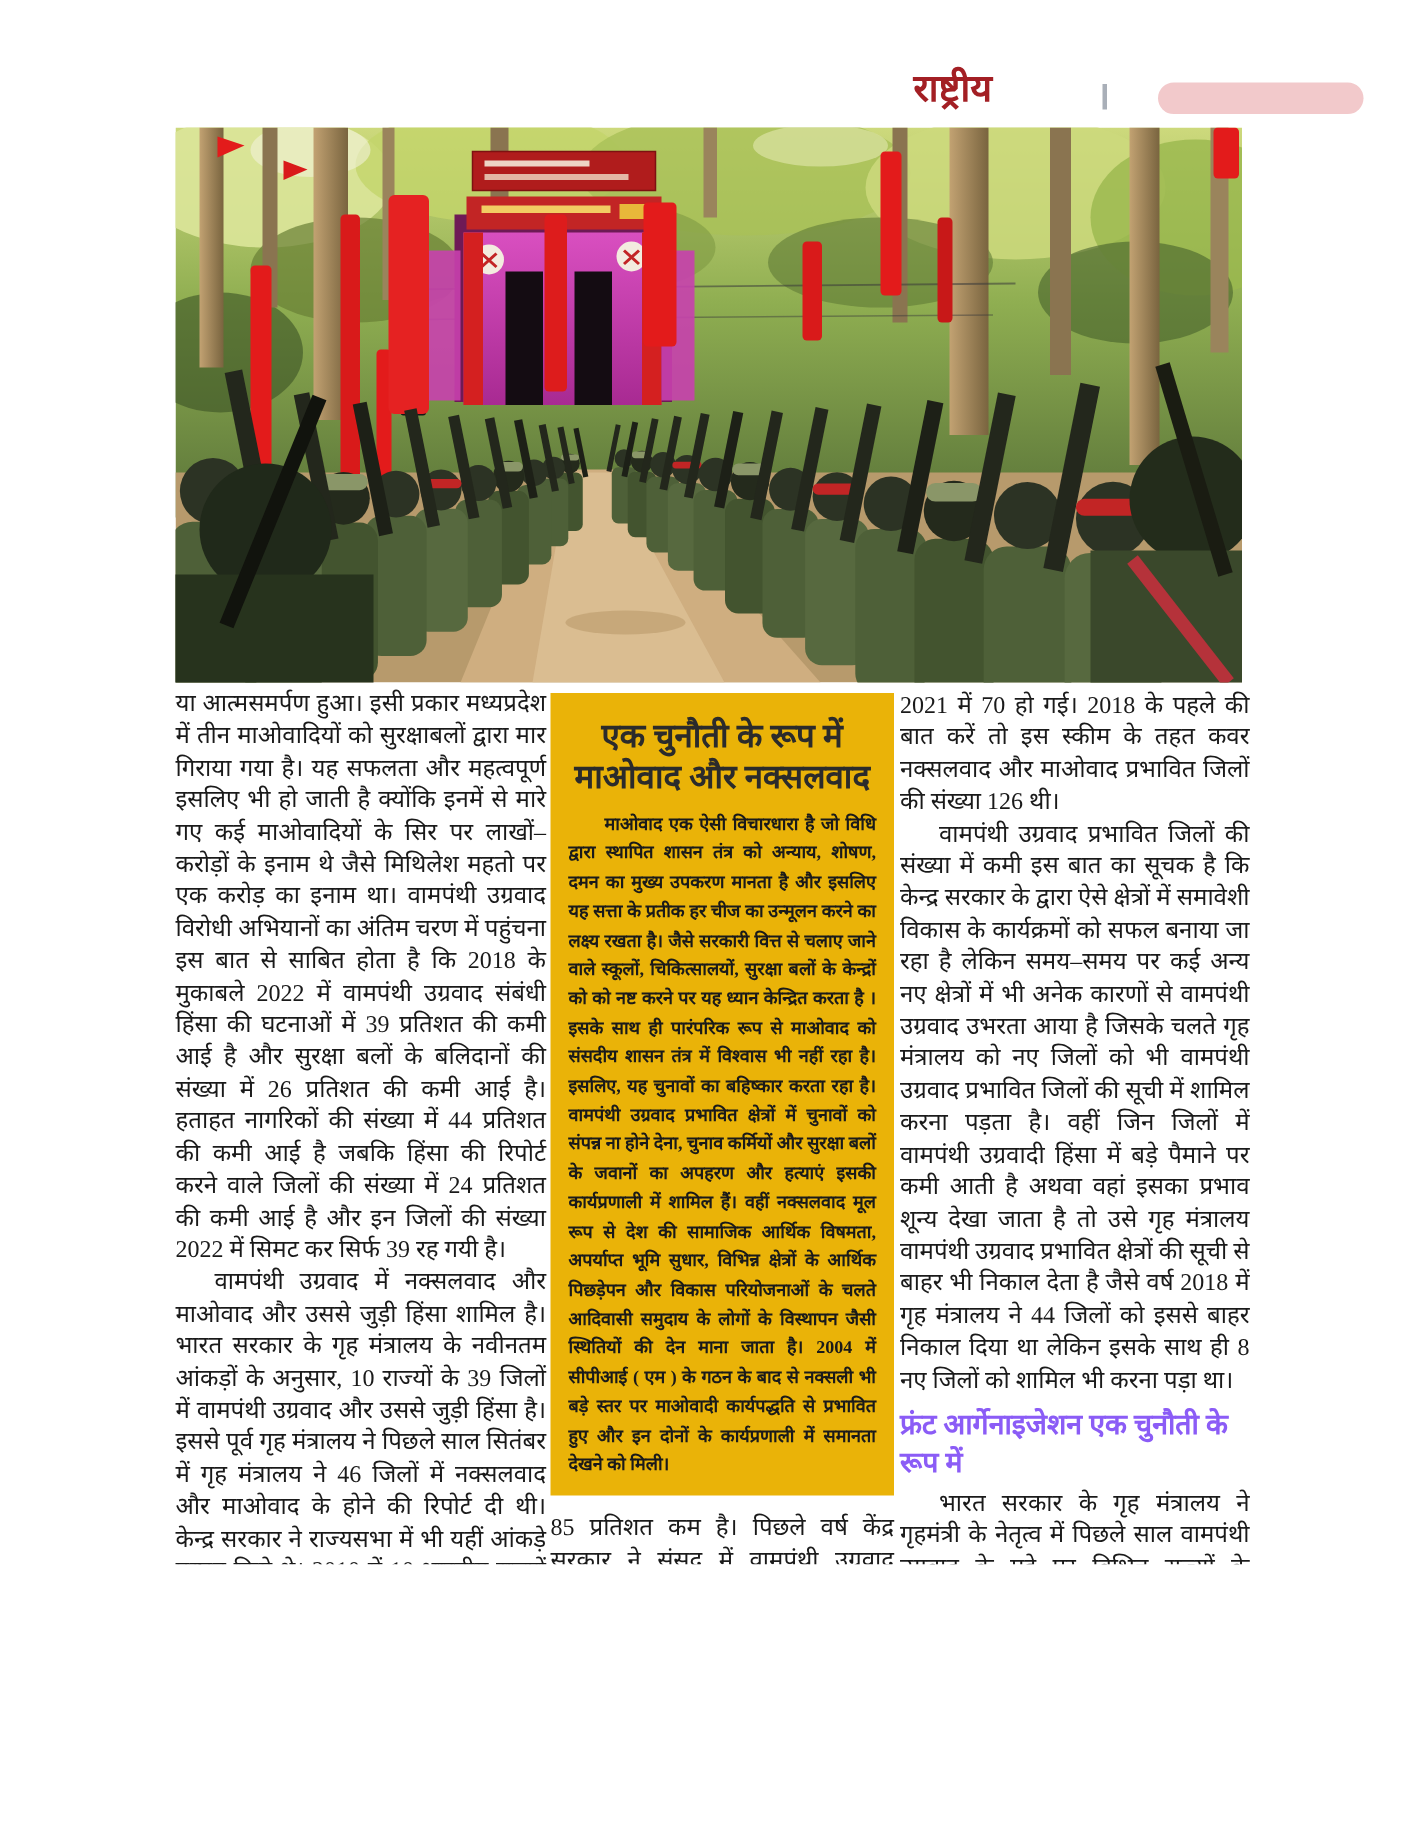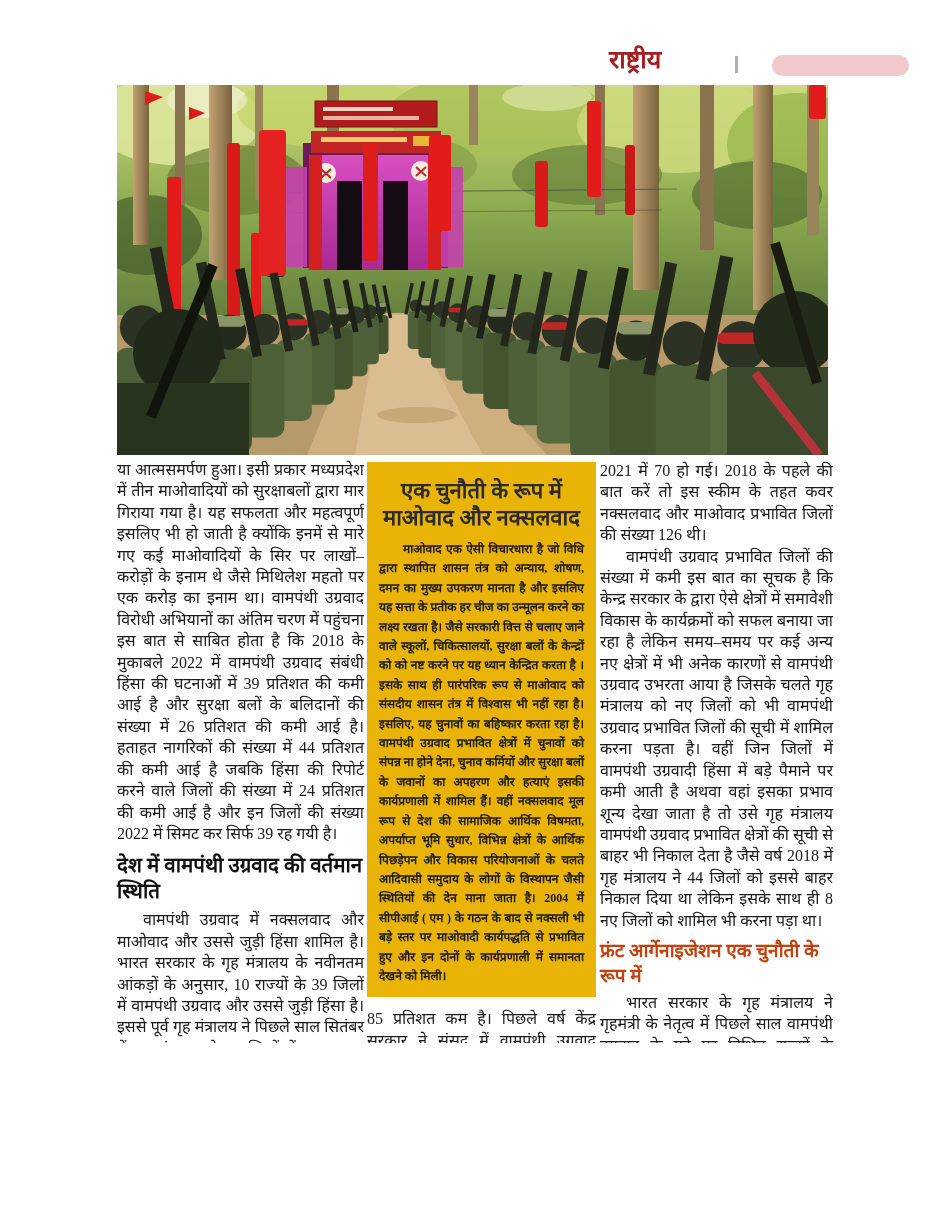--- a/index.html
+++ b/index.html
@@ -15,21 +15,21 @@
   
   .photo { position:absolute; left:117px; top:85px; width:711px; height:370px; display:block; }
   
   .col { position:absolute; text-align:justify; font-size:16px; line-height:21.4px; }
   .col p { margin:0; }
   .col1 { left:117px; top:459px; width:247px; }
   .col2 { left:367px; top:462px; width:229px; }
   .col3 { left:600px; top:460px; width:233px; }
   .indent { text-indent:26px; }
   .sec-heading { font-size:20.5px; font-weight:bold; line-height:26px; margin:8px 0 5px 0; text-align:left; color:#111; }
-  .sec-heading3 { font-size:19px; font-weight:bold; line-height:25px; margin:7px 0 4px 0; text-align:left; color:#c2410c; }
+  .sec-heading3 { font-size:19px; font-weight:bold; line-height:25px; margin:7px 0 4px 0; text-align:left; color:#8b5cf6; }
   
   .infobox { background:#eab308; padding:13px 12px 11px 12px; margin-bottom:11px; }
   .infobox-title { font-size:22px; font-weight:bold; text-align:center; line-height:27px; color:#2b2b2b; margin:2px 0 9px 0; }
   .infobox-body { font-size:12px; line-height:19.4px; text-align:justify; text-indent:24px; margin:0;font-weight:bold; }
   
   .footer-line { position:absolute; left:117px; top:1141px; width:811px; height:2px; background:#2a2a2a; }
   .footer-row { position:absolute; top:1147px; left:117px; width:811px; display:flex; align-items:center; gap:9px; }
   .footer-date { font-weight:bold; font-size:15px; color:#111; }
   .footer-logo { background:#404040; color:#ffe23a; font-weight:bold; font-size:12px; line-height:14px; padding:2px 5px; border:1px solid #8a1010; white-space:nowrap; }
   .footer-bar { width:5px; height:27px; background:#1c1c1c; }
@@ -193,21 +193,20 @@
       <line x1="96" y1="180" x2="34" y2="332" stroke="#11130d" stroke-width="10"></line>
       <circle cx="678" cy="248" r="42" fill="#232c1b"></circle>
       <rect x="610" y="282" width="104" height="90" fill="#3a482b"></rect>
       <line x1="638" y1="288" x2="702" y2="370" stroke="#b5323a" stroke-width="9"></line>
       <line x1="658" y1="158" x2="700" y2="298" stroke="#1a1c12" stroke-width="10"></line>
     </g>
   </svg>
 
   <div class="col col1">
     <p>या आत्मसमर्पण हुआ। इसी प्रकार मध्यप्रदेश में तीन माओवादियों को सुरक्षाबलों द्वारा मार गिराया गया है। यह सफलता और महत्वपूर्ण इसलिए भी हो जाती है क्योंकि इनमें से मारे गए कई माओवादियों के सिर पर लाखों–करोड़ों के इनाम थे जैसे मिथिलेश महतो पर एक करोड़ का इनाम था। वामपंथी उग्रवाद विरोधी अभियानों  का अंतिम चरण में पहुंचना इस बात से साबित होता है कि 2018 के मुकाबले 2022 में वामपंथी उग्रवाद संबंधी हिंसा की घटनाओं में 39 प्रतिशत की कमी आई है और सुरक्षा बलों के बलिदानों की संख्या में 26 प्रतिशत की कमी आई है। हताहत नागरिकों की संख्या में 44 प्रतिशत की कमी आई है जबकि  हिंसा की रिपोर्ट करने वाले जिलों की संख्या में 24 प्रतिशत की कमी आई है और इन जिलों की संख्या 2022 में सिमट कर सिर्फ 39 रह गयी है।</p>
-    <h2 class="sec-heading">देश में वामपंथी उग्रवाद की वर्तमान स्थिति</h2>
     <p class="indent">वामपंथी उग्रवाद में नक्सलवाद और माओवाद और उससे जुड़ी हिंसा शामिल है। भारत सरकार के गृह मंत्रालय के नवीनतम आंकड़ों के अनुसार, 10 राज्यों के 39 जिलों में वामपंथी उग्रवाद और उससे जुड़ी हिंसा है।  इससे पूर्व गृह मंत्रालय ने पिछले साल सितंबर में गृह मंत्रालय ने 46 जिलों में नक्सलवाद और माओवाद के होने की रिपोर्ट दी थी। केन्द्र सरकार ने राज्यसभा में  भी यहीं आंकड़े प्रस्तुत किये थे। 2010 में 10 भारतीय राज्यों के 96 जिले इससे प्रभावित थे। पिछले दशक में वामपंथी उग्रवाद में उल्लेखनीय कमी आई है। 2021 में उग्रवाद के 505 मामले सामने आए जो 2009 के 2258 मामलों की तुलना में 77 प्रतिशत कम है। 2021 में उग्रवादी घटनाओं में 147 नागरिकों और सुरक्षा बलों की मृत्यु हुई है जो 2010 में हुई 1005 मृत्यु के आंकड़े से</p>
   </div>
 
   <div class="col col2">
     <div class="infobox">
       <div class="infobox-title">एक चुनौती के रूप में माओवाद और नक्सलवाद</div>
       <p class="infobox-body">माओवाद एक ऐसी विचारधारा है जो विधि द्वारा स्थापित शासन तंत्र को अन्याय, शोषण, दमन का मुख्य उपकरण मानता है और इसलिए यह सत्ता के प्रतीक हर चीज का उन्मूलन करने का लक्ष्य रखता है। जैसे सरकारी वित्त से चलाए जाने वाले स्कूलों, चिकित्सालयों, सुरक्षा बलों के केन्द्रों को को नष्ट करने पर यह ध्यान केन्द्रित करता है ।इसके साथ ही पारंपरिक रूप से  माओवाद को संसदीय शासन तंत्र में विश्वास भी नहीं रहा है। इसलिए, यह चुनावों का बहिष्कार करता रहा है। वामपंथी उग्रवाद प्रभावित क्षेत्रों में चुनावों को संपन्न ना होने देना, चुनाव कर्मियों और सुरक्षा बलों के जवानों का अपहरण और हत्याएं इसकी कार्यप्रणाली में शामिल हैं। वहीं नक्सलवाद मूल रूप से देश की सामाजिक आर्थिक विषमता, अपर्याप्त भूमि सुधार, विभिन्न क्षेत्रों के आर्थिक पिछड़ेपन और विकास परियोजनाओं के चलते आदिवासी समुदाय के लोगों के विस्थापन जैसी स्थितियों की देन माना जाता है। 2004 में सीपीआई ( एम ) के गठन के बाद से नक्सली भी बड़े स्तर पर माओवादी कार्यपद्धति से प्रभावित हुए और इन दोनों के कार्यप्रणाली में समानता देखने को मिली।</p>
     </div>
     <p>85 प्रतिशत कम है।  पिछले वर्ष केंद्र सरकार ने संसद में वामपंथी उग्रवाद प्रभावित जिलों की संख्या में कमी का आंकड़ा साझा करते हुए यह भी बताया था कि सिक्योरिटी रिलेटेड एक्सपेंडिचर स्कीम के तहत शामिल वामपंथी उग्रवाद प्रभावित जिलों की संख्या  2018 के 90 से घटकर</p>
   </div>

